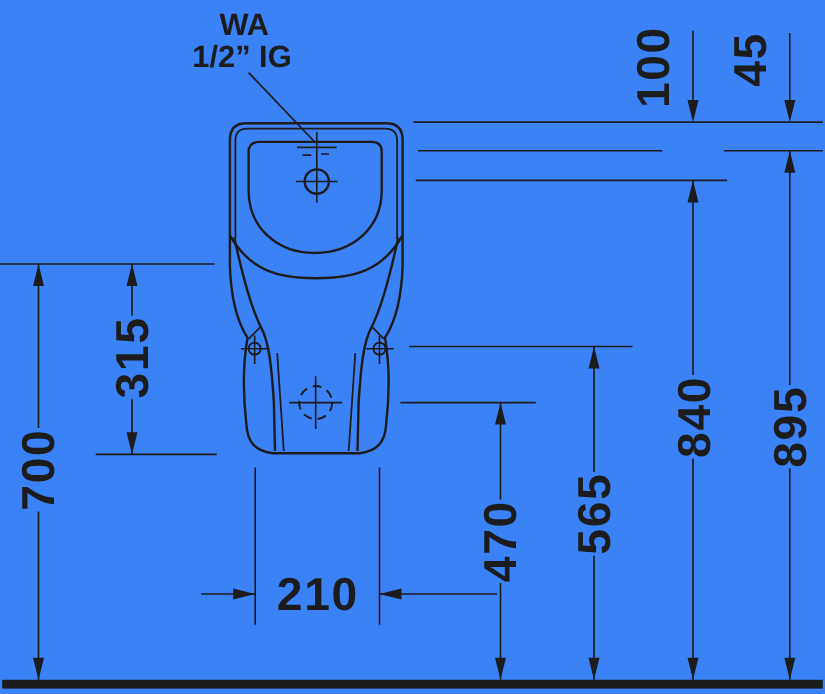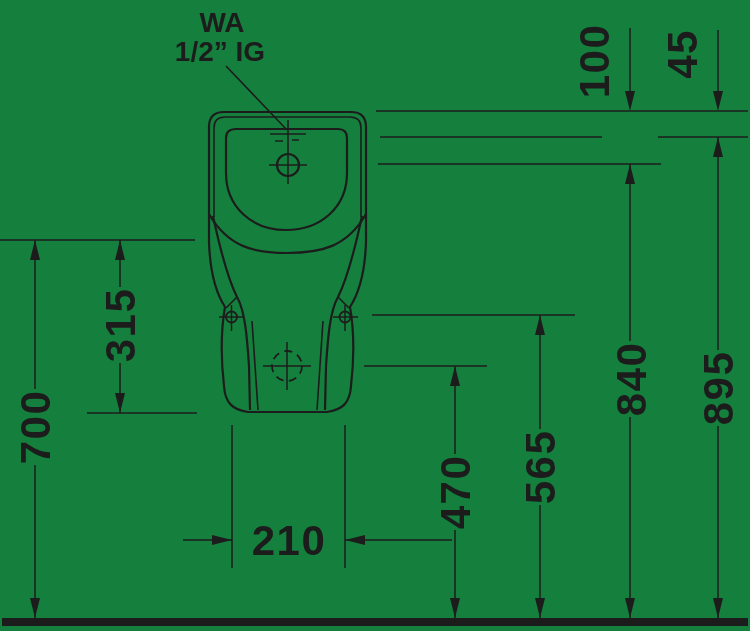--- a/index.html
+++ b/index.html
@@ -1,19 +1,19 @@
 <!DOCTYPE html>
 <html><head>
 <meta charset="utf-8">
 <style>
   html,body{margin:0;padding:0;background:#fdfdfd;}
   .stage{
     position:relative;
     width:750px;height:631px;
-    background:#15803d;
+    background:#3b82f6;
     font-family:"Liberation Sans", sans-serif;
     overflow:hidden;
   }
   svg{display:block;}
   .ink-stroke{stroke:#1c1c1c;fill:none;}
   .ink-fill{fill:#1c1c1c;stroke:none;}
   .w-body{stroke-width:2.2;}
   .w-thin{stroke-width:1.6;}
   .w-hole{stroke-width:1.8;}
   .w-dim{stroke-width:1.5;}

